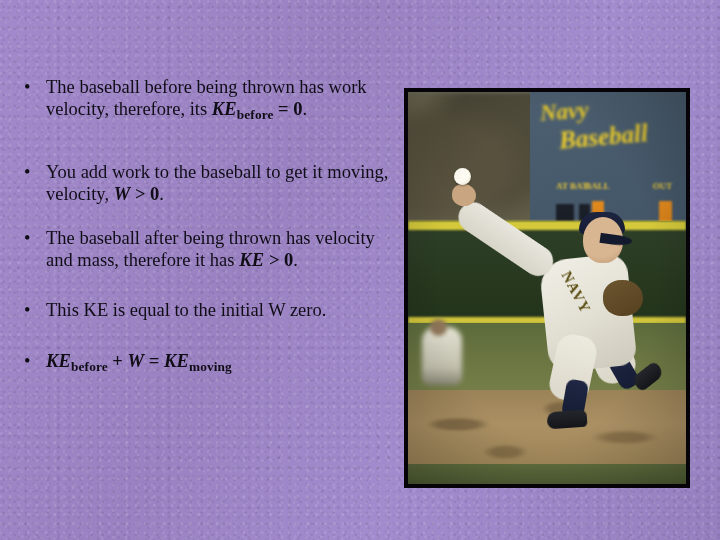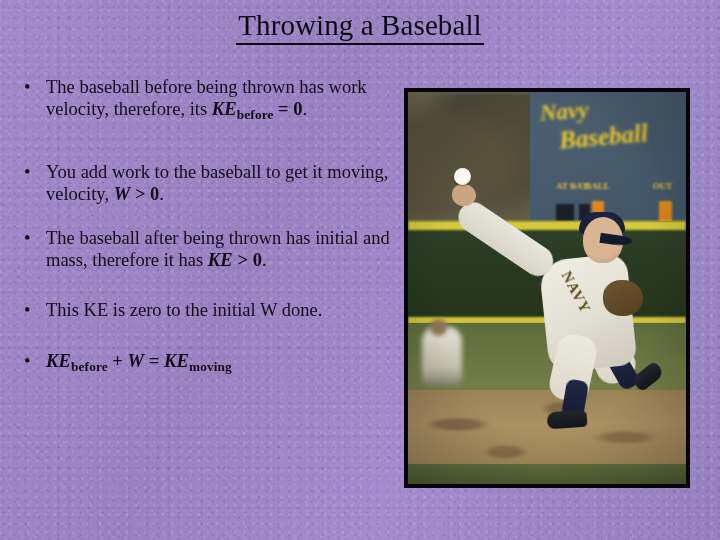--- a/index.html
+++ b/index.html
@@ -378,44 +378,41 @@
     inset: 0;
     background: radial-gradient(ellipse at 50% 48%, rgba(0,0,0,0) 55%, rgba(0,0,0,0.22) 100%);
     pointer-events: none;
   }
 </style>
 </head>
 <body>
 
 <div id="slide">
 
-  <div id="title-wrap">
-    <div id="slide-title">Throwing a Baseball</div>
-  </div>
 
   <div id="body">
 
     <div class="bullet-row" id="bullet-1">
       <span class="bullet-dot">•</span>
       <span class="bullet-text"><span>The baseball before being thrown has work velocity, therefore, its </span><span class="sym">KE</span><span class="sub">before</span><span class="op">  =   0</span><span>.</span></span>
     </div>
 
     <div class="bullet-row" id="bullet-2">
       <span class="bullet-dot">•</span>
       <span class="bullet-text"><span>You add work to the baseball to get it moving, velocity, </span><span class="sym">W</span><span class="op">  &gt;  0</span><span>.</span></span>
     </div>
 
     <div class="bullet-row" id="bullet-3">
       <span class="bullet-dot">•</span>
-      <span class="bullet-text"><span>The baseball after being thrown has initial and mass, therefore it has </span><span class="sym">KE</span><span class="op">  &gt;  0</span><span>.</span></span>
+      <span class="bullet-text"><span>The baseball after being thrown has velocity and mass, therefore it has </span><span class="sym">KE</span><span class="op">  &gt;  0</span><span>.</span></span>
     </div>
 
     <div class="bullet-row" id="bullet-4">
       <span class="bullet-dot">•</span>
-      <span class="bullet-text"><span>This KE is zero to the initial W done.</span></span>
+      <span class="bullet-text"><span>This KE is equal to the initial W zero.</span></span>
     </div>
 
     <div class="bullet-row" id="bullet-5">
       <span class="bullet-dot">•</span>
       <span class="bullet-text"><span class="sym">KE</span><span class="sub">before</span><span class="op"> +   </span><span class="sym">W</span><span class="op">  =  </span><span class="sym">KE</span><span class="sub">moving</span></span>
     </div>
 
   </div>
 
   <div id="photo-frame">

